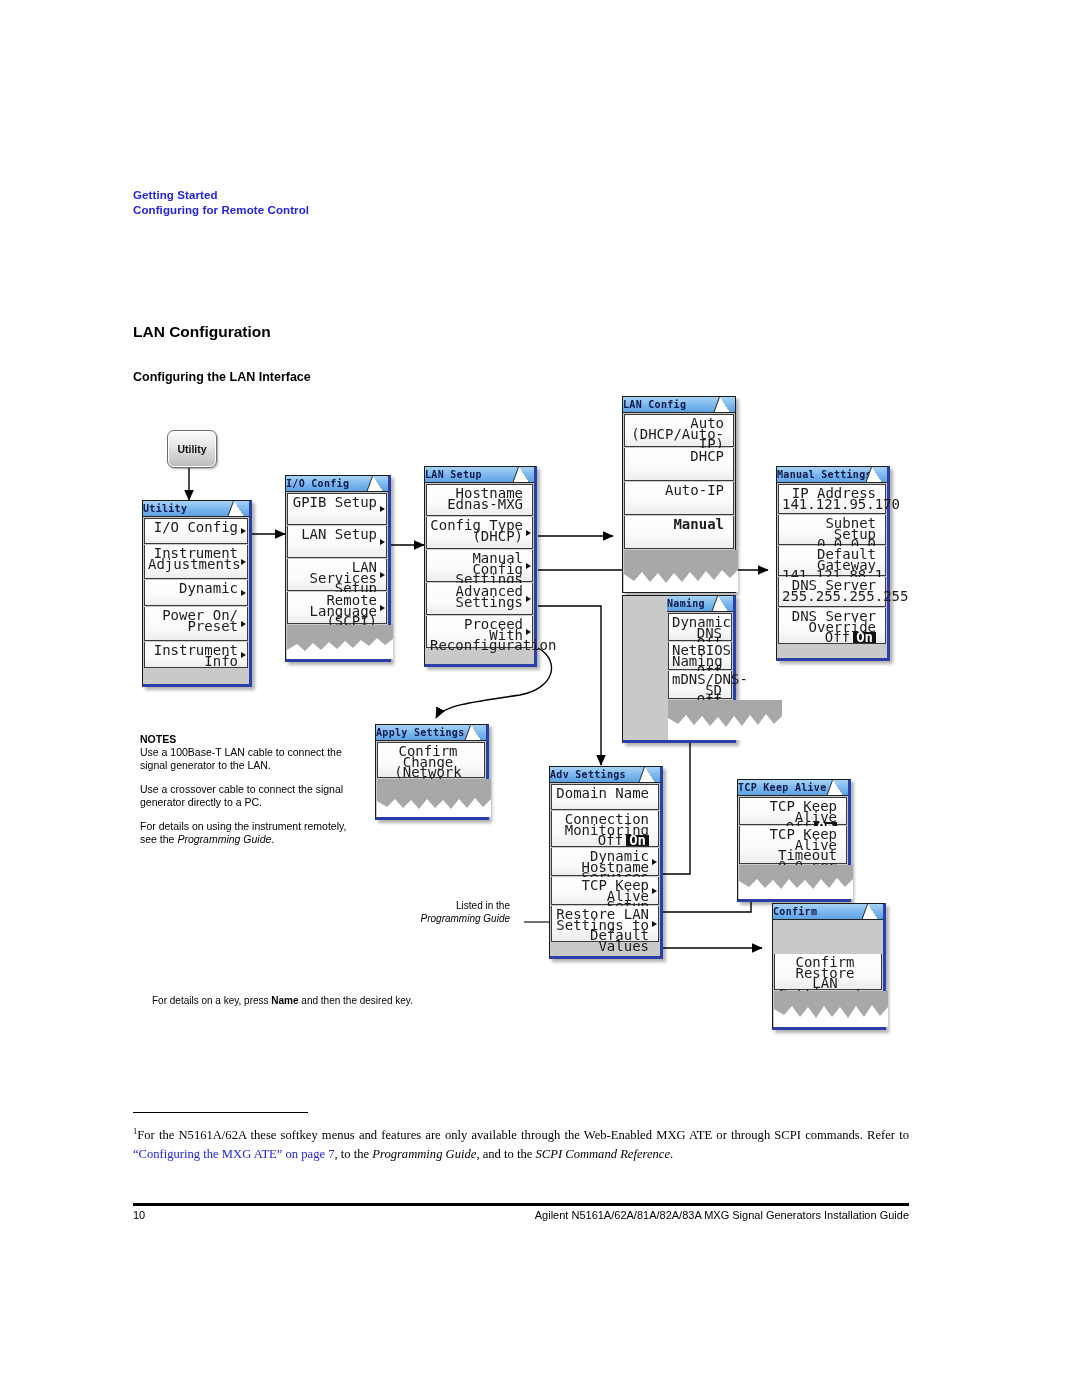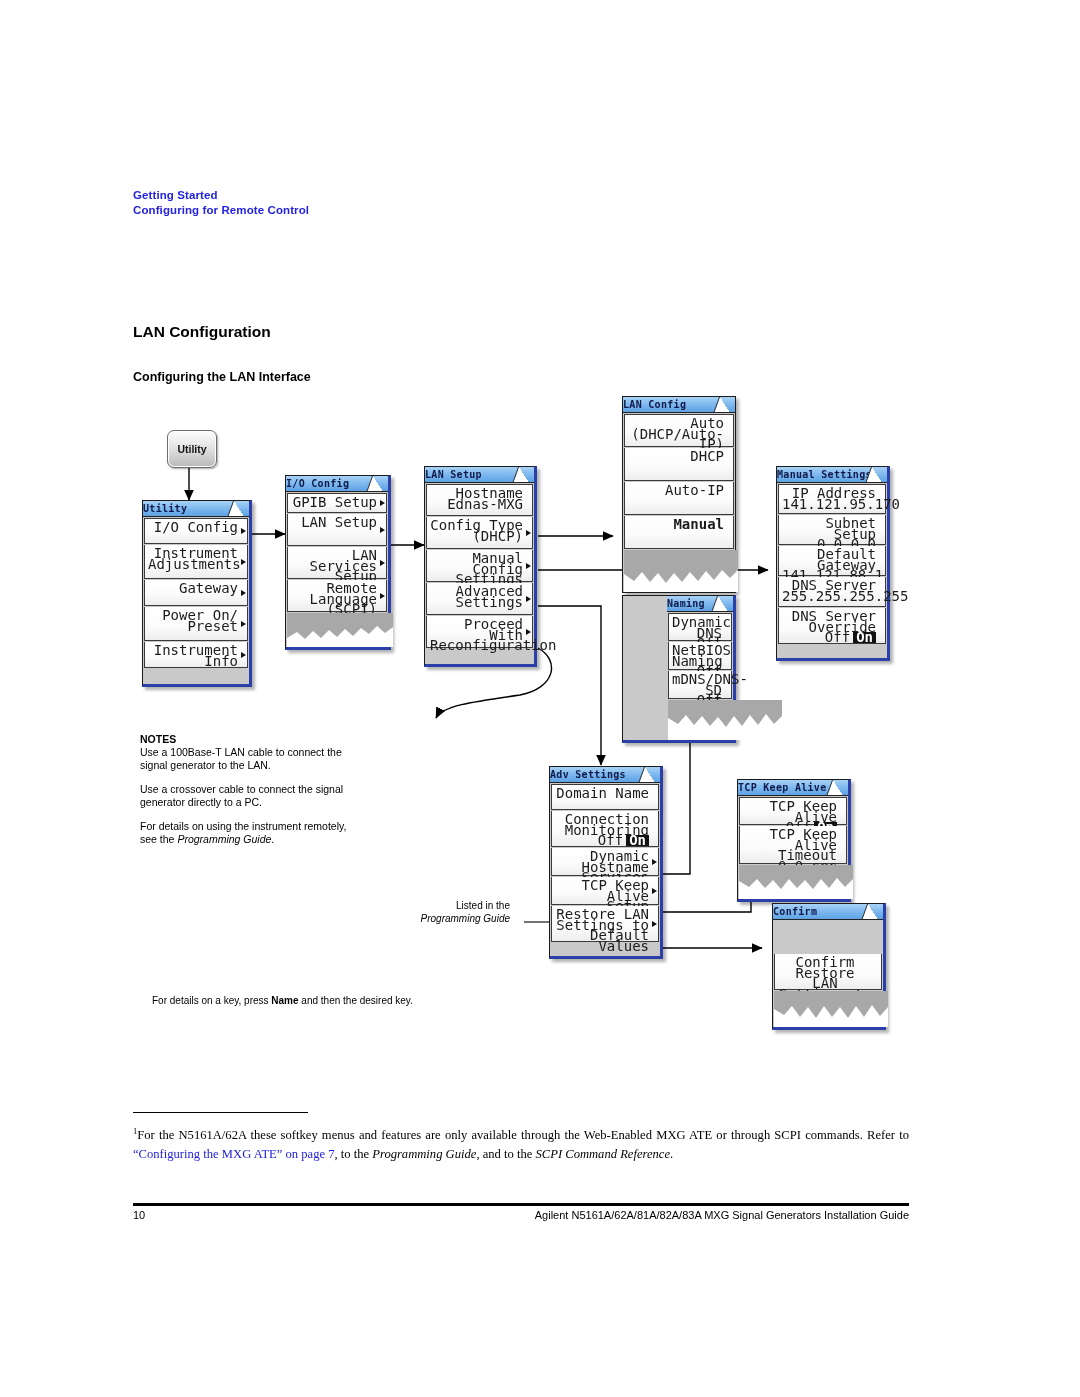--- a/index.html
+++ b/index.html
@@ -155,32 +155,32 @@
     <div class="hardkey" style="left:167px;top:430px;width:48px;height:36px;">
       <span>Utility</span>
     </div>
 
     <div class="menu" style="left:142px;top:500px;width:110px;">
       <div class="mtitle">Utility</div>
       <div class="keys">
         <div class="key" style="height:26px"><span>I/O Config</span><i class="arrow"></i></div>
         <div class="key" style="height:34px"><span>Instrument
 Adjustments</span><i class="arrow"></i></div>
-        <div class="key" style="height:26px"><span>Gateway</span><i class="arrow"></i></div>
+        <div class="key" style="height:26px"><span>Dynamic</span><i class="arrow"></i></div>
         <div class="key" style="height:34px"><span>Power On/
 Preset</span><i class="arrow"></i></div>
         <div class="key" style="height:26px"><span>Instrument Info</span><i class="arrow"></i></div>
       </div>
       <div class="tail" style="height:16px"></div>
     </div>
 
     <div class="menu" style="left:285px;top:475px;width:106px;">
       <div class="mtitle">I/O Config</div>
       <div class="keys">
-        <div class="key" style="height:20px"><span>GPIB Setup</span><i class="arrow"></i></div>
+        <div class="key" style="height:32px"><span>GPIB Setup</span><i class="arrow"></i></div>
         <div class="key" style="height:32px"><span>LAN Setup</span><i class="arrow"></i></div>
         <div class="key" style="height:32px"><span>LAN Services
 Setup</span><i class="arrow"></i></div>
         <div class="key" style="height:32px"><span>Remote Language
 (SCPI)</span><i class="arrow"></i></div>
       </div>
       <div class="torn" style="height:34px">
         <svg width="106" height="34" viewBox="0 0 106 34" preserveAspectRatio="none">
           <path d="M0,0 H106 V34 H0 Z" fill="#ffffff"></path>
           <path d="M0,0 H106 V14 L98,20 L90,13 L82,21 L74,15 L66,23 L58,16 L50,24 L42,17 L34,25 L26,18 L18,26 L10,19 L0,25 Z" fill="#a8a8a8"></path>
@@ -247,20 +247,34 @@
         <div class="key" style="height:28px"><span>mDNS/DNS-SD</span><br><span>Off</span><span class="onoff">On</span></div>
       </div>
       <div class="torn" style="height:40px">
         <svg width="114" height="40" viewBox="0 0 114 40" preserveAspectRatio="none">
           <path d="M0,0 H114 V40 H0 Z" fill="#ffffff"></path>
           <path d="M0,0 H114 V16 L106,24 L98,14 L90,25 L82,15 L74,26 L66,16 L58,27 L50,17 L42,26 L34,16 L26,25 L18,15 L10,24 L0,18 Z" fill="#a8a8a8"></path>
         </svg>
       </div>
     </div>
 
+    <div class="menu" style="left:375px;top:724px;width:114px;">
+      <div class="mtitle">Apply Settings</div>
+      <div class="keys">
+        <div class="key center" style="height:36px"><span>Confirm Change
+(Network will
+restart)</span></div>
+      </div>
+      <div class="torn" style="height:38px">
+        <svg width="114" height="38" viewBox="0 0 114 38" preserveAspectRatio="none">
+          <path d="M0,0 H114 V38 H0 Z" fill="#ffffff"></path>
+          <path d="M0,0 H114 V20 L106,28 L98,19 L90,29 L82,20 L74,30 L66,21 L58,29 L50,20 L42,30 L34,21 L26,29 L18,20 L10,28 L0,22 Z" fill="#a8a8a8"></path>
+        </svg>
+      </div>
+    </div>
 
     <div class="menu" style="left:549px;top:766px;width:114px;">
       <div class="mtitle">Adv Settings</div>
       <div class="keys">
         <div class="key" style="height:26px"><span>Domain Name</span></div>
         <div class="key" style="height:36px"><span>Connection
 Monitoring</span><br><span>Off</span><span class="onoff">On</span></div>
         <div class="key" style="height:28px"><span>Dynamic Hostname
 Services</span><i class="arrow"></i></div>
         <div class="key" style="height:28px"><span>TCP Keep Alive

